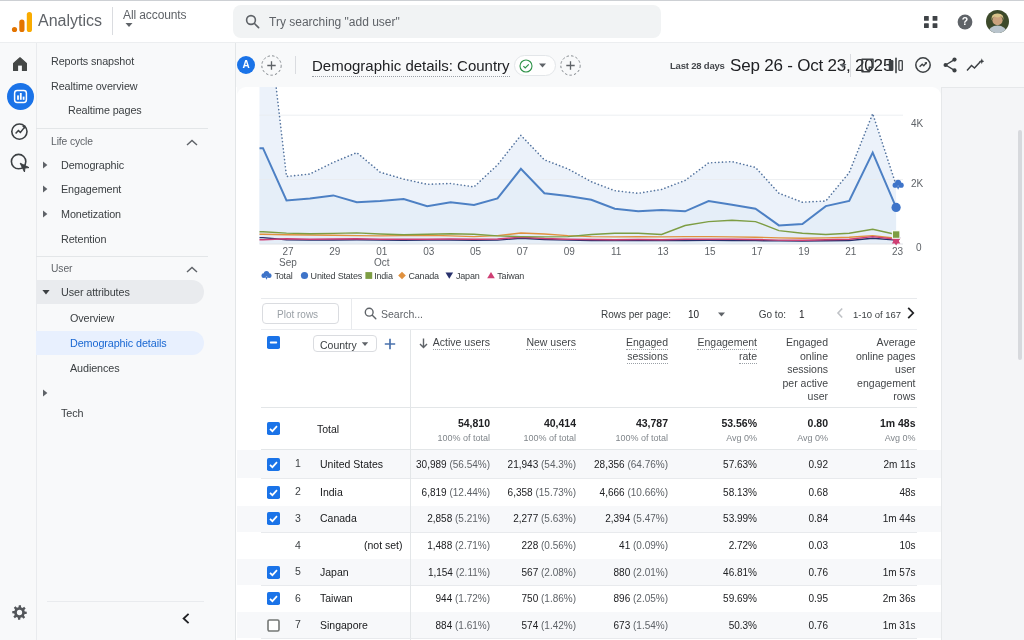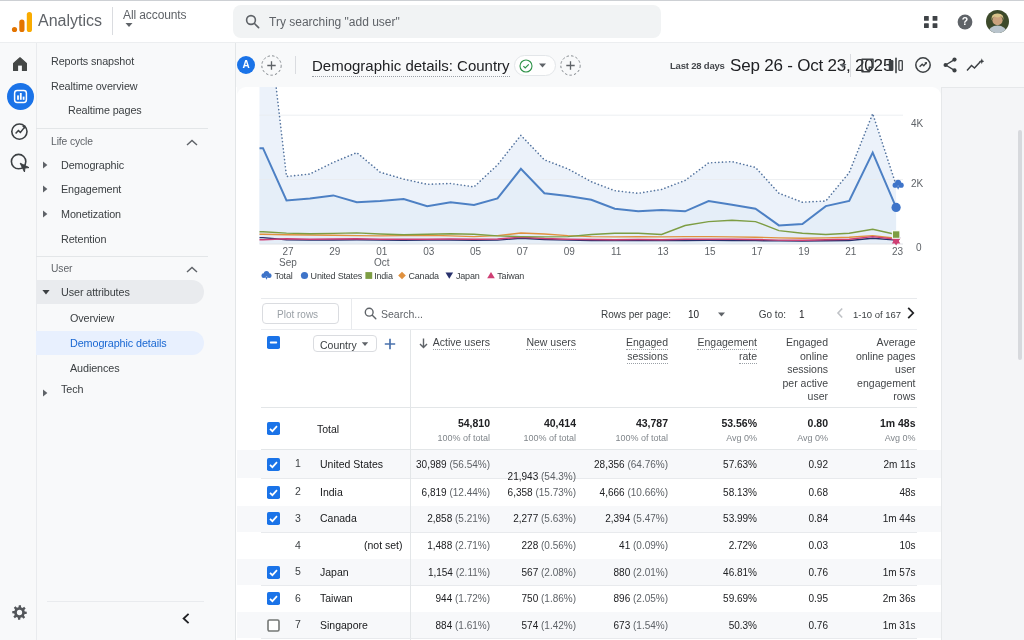--- a/index.html
+++ b/index.html
@@ -162,21 +162,21 @@
     <path d="M1.4 2 L5 6.4 L8.6 2 Z" fill="#3c4043"></path>
   </svg>
 <div class="t" style="left:61px;top:285px;font-size:10.8px;line-height:14px;color:#3c4043;font-weight:normal;letter-spacing:-0.1px;">User attributes</div>
 <div class="t" style="left:70px;top:311px;font-size:10.8px;line-height:14px;color:#3c4043;font-weight:normal;letter-spacing:-0.1px;">Overview</div>
 <div class="abs" style="left:36px;top:331px;width:168px;height:24px;background:#e8f0fe;border-radius:0 12px 12px 0;"></div>
 <div class="t" style="left:70px;top:336px;font-size:10.8px;line-height:14px;color:#1967d2;font-weight:normal;letter-spacing:-0.1px;">Demographic details</div>
 <div class="t" style="left:70px;top:361px;font-size:10.8px;line-height:14px;color:#3c4043;font-weight:normal;letter-spacing:-0.1px;">Audiences</div>
 <svg class="abs" style="left:41px;top:388px" width="8" height="10" viewBox="0 0 8 10">
     <path d="M2 1.4 L6.4 5 L2 8.6 Z" fill="#5f6368"></path>
   </svg>
-<div class="t" style="left:61px;top:382px;font-size:10.8px;line-height:14px;color:#3c4043;font-weight:normal;letter-spacing:-0.1px;">Tech</div>
+<div class="t" style="left:61px;top:406px;font-size:10.8px;line-height:14px;color:#3c4043;font-weight:normal;letter-spacing:-0.1px;">Tech</div>
 <div class="abs" style="left:47px;top:601px;width:157px;height:1px;background:#e9ebee;"></div>
 <svg class="abs" style="left:180px;top:612px" width="12" height="13" viewBox="0 0 12 13">
     <path d="M8.6 1.8 L3.6 6.5 L8.6 11.2" fill="none" stroke="#202124" stroke-width="1.8"></path>
   </svg>
 <div class="abs" style="left:237px;top:87px;width:787px;height:12px;background:#f8f9fa;"></div>
 <div class="abs" style="left:237px;top:87px;width:704px;height:553px;background:#fff;border-radius:9px 9px 0 0;"></div>
 <div class="abs" style="left:941px;top:87px;width:83px;height:553px;background:#f4f5f7;border-left:1px solid #e6e8ea;border-top:1px solid #e6e8ea;"></div>
 <div class="abs" style="left:1018px;top:130px;width:4px;height:230px;background:#d7d9dd;border-radius:2px;"></div>
 <svg class="abs" style="left:237px;top:87px" width="704" height="211" viewBox="0 0 704 211">
 <polygon points="22.5,-113.5 26.0,-113.5 49.5,89.5 72.9,87.0 96.3,75.4 119.8,65.6 143.2,85.2 166.7,92.1 190.2,97.3 213.6,96.5 237.0,99.9 260.5,77.9 283.9,48.3 307.4,72.8 330.8,81.8 354.3,94.7 377.8,103.7 401.2,106.3 424.6,102.4 448.1,93.4 471.6,75.9 495.0,74.6 518.5,80.4 541.9,106.2 565.4,115.2 588.8,114.0 612.2,85.6 635.7,26.6 659.1,98.0 659.1,157.0 22.5,157.0" fill="#ecf2fa"></polygon>
@@ -317,21 +317,21 @@
 <div class="abs" style="left:237px;top:450px;width:704px;height:28.4px;background:#f7f8fa;"></div>
 <div class="abs" style="left:410px;top:450px;width:1px;height:28.4px;background:#e3e6e8;"></div>
 <div class="abs" style="left:261px;top:478.4px;width:656px;height:1px;background:#e8eaed;"></div>
 <svg class="abs" style="left:267px;top:457.7px" width="13" height="13" viewBox="0 0 13 13">
     <rect width="13" height="13" rx="1.8" fill="#1a73e8"></rect>
     <path d="M3 6.8 L5.4 9.2 L10 4.2" fill="none" stroke="#fff" stroke-width="1.7"></path>
   </svg>
 <div class="t" style="left:295px;top:457.2px;font-size:10.5px;line-height:13px;color:#3c4043;">1</div>
 <div class="t" style="left:320px;top:457.7px;font-size:10.5px;line-height:13px;color:#17181a;">United States</div>
 <div class="t" style="right:534px;top:457.7px;font-size:10px;line-height:13px;"><span style="color:#202124;">30,989</span> <span style="color:#5f6368;">(56.54%)</span></div>
-<div class="t" style="right:448px;top:457.7px;font-size:10px;line-height:13px;margin-top:12px;"><span style="color:#202124;">21,943</span> <span style="color:#5f6368;">(54.3%)</span></div>
+<div class="t" style="right:448px;top:457.7px;font-size:10px;line-height:13px;"><span style="color:#202124;">21,943</span> <span style="color:#5f6368;">(54.3%)</span></div>
 <div class="t" style="right:356px;top:457.7px;font-size:10px;line-height:13px;"><span style="color:#202124;">28,356</span> <span style="color:#5f6368;">(64.76%)</span></div>
 <div class="t" style="right:267px;top:457.7px;font-size:10px;line-height:13px;color:#202124;">57.63%</div>
 <div class="t" style="right:196px;top:457.7px;font-size:10px;line-height:13px;color:#202124;">0.92</div>
 <div class="t" style="right:108.5px;top:457.7px;font-size:10px;line-height:13px;color:#202124;">2m 11s</div>
 <div class="abs" style="left:410px;top:478.4px;width:1px;height:27.2px;background:#e3e6e8;"></div>
 <div class="abs" style="left:261px;top:505.6px;width:656px;height:1px;background:#e8eaed;"></div>
 <svg class="abs" style="left:267px;top:485.5px" width="13" height="13" viewBox="0 0 13 13">
     <rect width="13" height="13" rx="1.8" fill="#1a73e8"></rect>
     <path d="M3 6.8 L5.4 9.2 L10 4.2" fill="none" stroke="#fff" stroke-width="1.7"></path>
   </svg>

